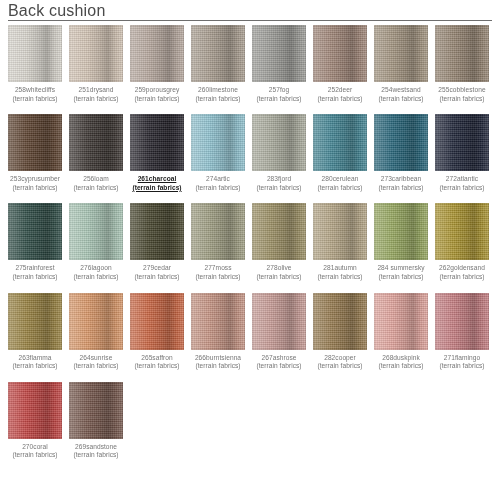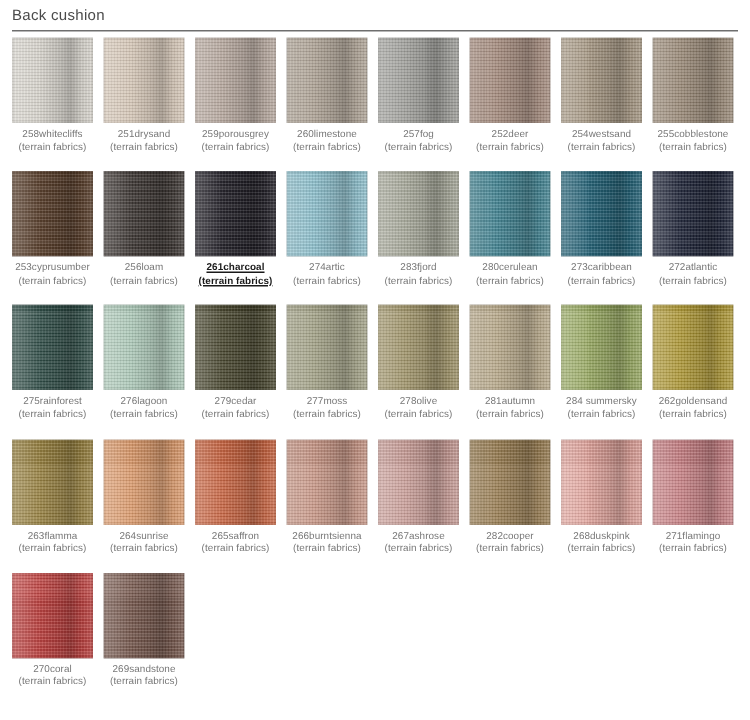--- a/index.html
+++ b/index.html
@@ -25,21 +25,21 @@
   }
 
   
   .section-header {
     position: absolute;
     left: 8px;
     top: 4px;
     width: 484px;
   }
   .section-title {
-    font-size: 10px;
+    font-size: 16px;
     line-height: 13px;
     color: #4a4a4a;
     letter-spacing: 0.2px;
     white-space: nowrap;
   }
   .section-rule {
     margin-top: 3px;
     width: 484px;
     height: 1px;
     background: #6e6e6e;

